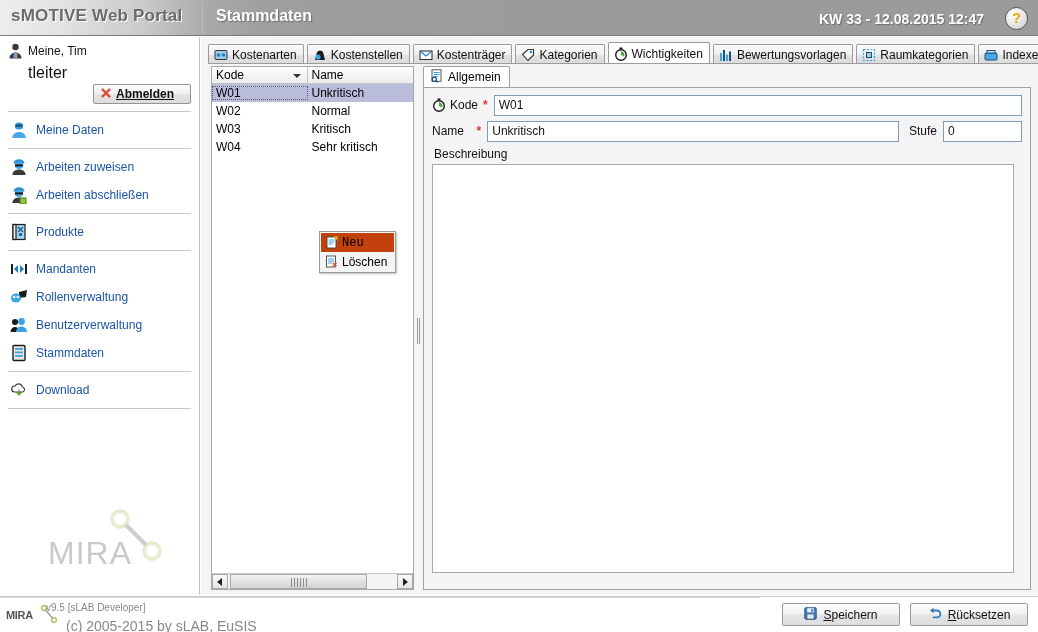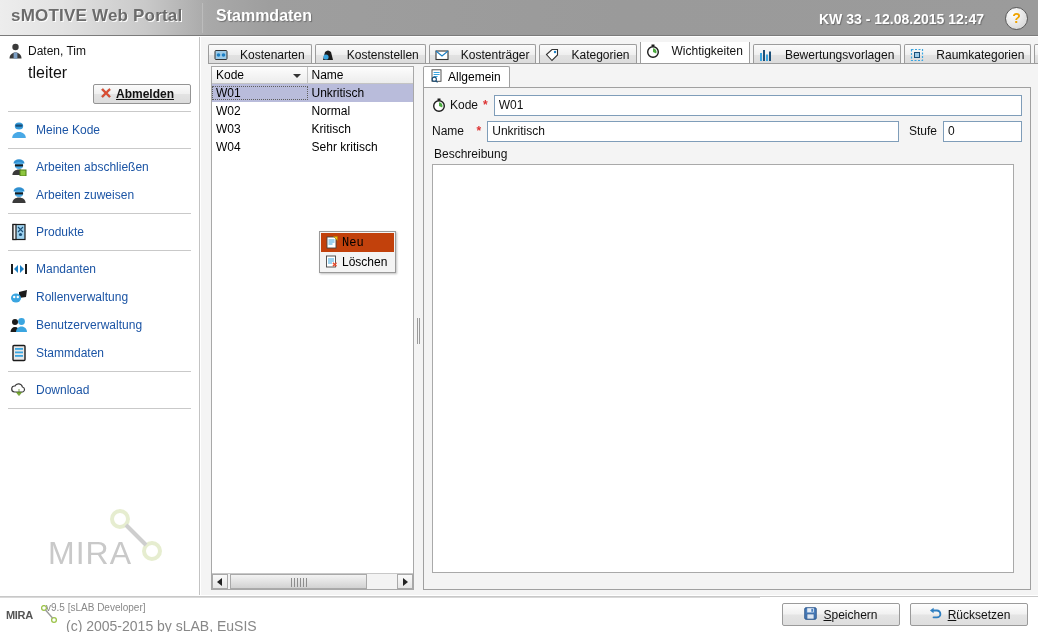--- a/index.html
+++ b/index.html
@@ -122,29 +122,29 @@
   }
 
   
   .tabstrip {
     position: absolute; left: 7px; top: 5px; right: 0; height: 22px;
     display: flex; align-items: flex-end; gap: 3px;
     overflow: hidden;
   }
   .tab {
     height: 20px; padding: 0 6px 0 5px;
-    display: flex; align-items: center; gap: 12px;
+    display: flex; align-items: center; gap: 4px;
     background: linear-gradient(to bottom, #fbfbfb 0%, #efefef 50%, #e2e2e2 52%, #dbdbdb 100%);
     border: 1px solid #9c9c9c;
     border-bottom: none;
     border-radius: 2px 2px 0 0;
     font-size: 12px; color: #111; white-space: nowrap; cursor: pointer;
   }
   .tab.active {
-    background: #ffffff; height: 28px;
+    background: #ffffff; height: 22px;
     border-color: #9c9c9c;
   }
   .tab .ti { width: 14px; height: 14px; display: block; flex: 0 0 14px; }
   .tab-line { position: absolute; left: 7px; top: 26px; right: 0; height: 1px; background: #9c9c9c; }
 
   
   .listpanel {
     position: absolute; left: 211px; top: 66px; width: 203px; height: 524px;
     background: #ffffff; border: 1px solid #a8a8a8;
   }
@@ -268,21 +268,21 @@
   <div class="sidebar">
 
     <div class="user-block">
       <span class="user-icon">
         <svg width="15" height="16" viewBox="0 0 15 16">
           <circle cx="7.5" cy="4" r="3.2" fill="#3a3a3a"></circle>
           <path d="M1.5 15.5c0-3.6 2.6-6 6-6s6 2.4 6 6z" fill="#3a3a3a"></path>
           <rect x="5.6" y="9.6" width="3.8" height="6" fill="#7c9fc4"></rect>
         </svg>
       </span>
-      <div class="user-name">Daten, Tim</div>
+      <div class="user-name">Meine, Tim</div>
       <div class="user-login">tleiter</div>
 
       <div class="logout-btn">
         <span>
           <svg width="12" height="12" viewBox="0 0 12 12">
             <path d="M1.5 2.8 L2.8 1.5 L6 4.7 L9.2 1.5 L10.5 2.8 L7.3 6 L10.5 9.2 L9.2 10.5 L6 7.3 L2.8 10.5 L1.5 9.2 L4.7 6 Z" fill="#e24b2e" stroke="#a52f18" stroke-width=".5"></path>
           </svg>
         </span>
         <span class="lbl">Abmelden</span>
       </div>
@@ -292,48 +292,48 @@
 
     <div class="nav-group">
       <div class="nav-item">
         <span class="nav-ico">
           <svg width="18" height="18" viewBox="0 0 18 18">
             <ellipse cx="9" cy="5" rx="4.2" ry="3.6" fill="#3399d9"></ellipse>
             <rect x="5.4" y="3.6" width="7.2" height="2.2" rx="1.1" fill="#1b4f78"></rect>
             <path d="M2.2 17c0-3.6 3-6 6.8-6s6.8 2.4 6.8 6z" fill="#49a9e6"></path>
           </svg>
         </span>
-        <span class="nav-label">Meine Kode</span>
+        <span class="nav-label">Meine Daten</span>
       </div>
     </div>
     <div class="sep"></div>
 
     <div class="nav-group">
+      <div class="nav-item">
+        <span class="nav-ico">
+          <svg width="18" height="18" viewBox="0 0 18 18">
+            <path d="M3.5 5.5a5.5 4.2 0 0 1 11 0z" fill="#2f8fd0"></path>
+            <ellipse cx="9" cy="7.5" rx="4.2" ry="3.4" fill="#49a9e6"></ellipse>
+            <rect x="5" y="6.4" width="8" height="2" fill="#1b1b1b"></rect>
+            <path d="M2.4 17c0-3.2 2.9-5.4 6.6-5.4s6.6 2.2 6.6 5.4z" fill="#3a3a3a"></path>
+          </svg>
+        </span>
+        <span class="nav-label">Arbeiten zuweisen</span>
+      </div>
       <div class="nav-item">
         <span class="nav-ico">
           <svg width="18" height="18" viewBox="0 0 18 18">
             <path d="M3.5 5.5a5.5 4.2 0 0 1 11 0z" fill="#2f8fd0"></path>
             <ellipse cx="9" cy="7.5" rx="4.2" ry="3.4" fill="#49a9e6"></ellipse>
             <rect x="5" y="6.4" width="8" height="2" fill="#1b1b1b"></rect>
             <path d="M2.4 17c0-3.2 2.9-5.4 6.6-5.4s6.6 2.2 6.6 5.4z" fill="#3a3a3a"></path>
             <rect x="10" y="12" width="6" height="6" fill="#8dc63f" stroke="#4f7d16"></rect>
           </svg>
         </span>
         <span class="nav-label">Arbeiten abschließen</span>
-      </div>
-      <div class="nav-item">
-        <span class="nav-ico">
-          <svg width="18" height="18" viewBox="0 0 18 18">
-            <path d="M3.5 5.5a5.5 4.2 0 0 1 11 0z" fill="#2f8fd0"></path>
-            <ellipse cx="9" cy="7.5" rx="4.2" ry="3.4" fill="#49a9e6"></ellipse>
-            <rect x="5" y="6.4" width="8" height="2" fill="#1b1b1b"></rect>
-            <path d="M2.4 17c0-3.2 2.9-5.4 6.6-5.4s6.6 2.2 6.6 5.4z" fill="#3a3a3a"></path>
-          </svg>
-        </span>
-        <span class="nav-label">Arbeiten zuweisen</span>
       </div>
     </div>
     <div class="sep"></div>
 
     <div class="nav-group">
       <div class="nav-item">
         <span class="nav-ico">
           <svg width="18" height="18" viewBox="0 0 18 18">
             <rect x="3" y="1.5" width="12" height="15" fill="#9fd3f0" stroke="#1b1b1b" stroke-width="1.2"></rect>
             <rect x="3" y="1.5" width="3" height="15" fill="#f0f0f0" stroke="#1b1b1b" stroke-width="1.2"></rect>

